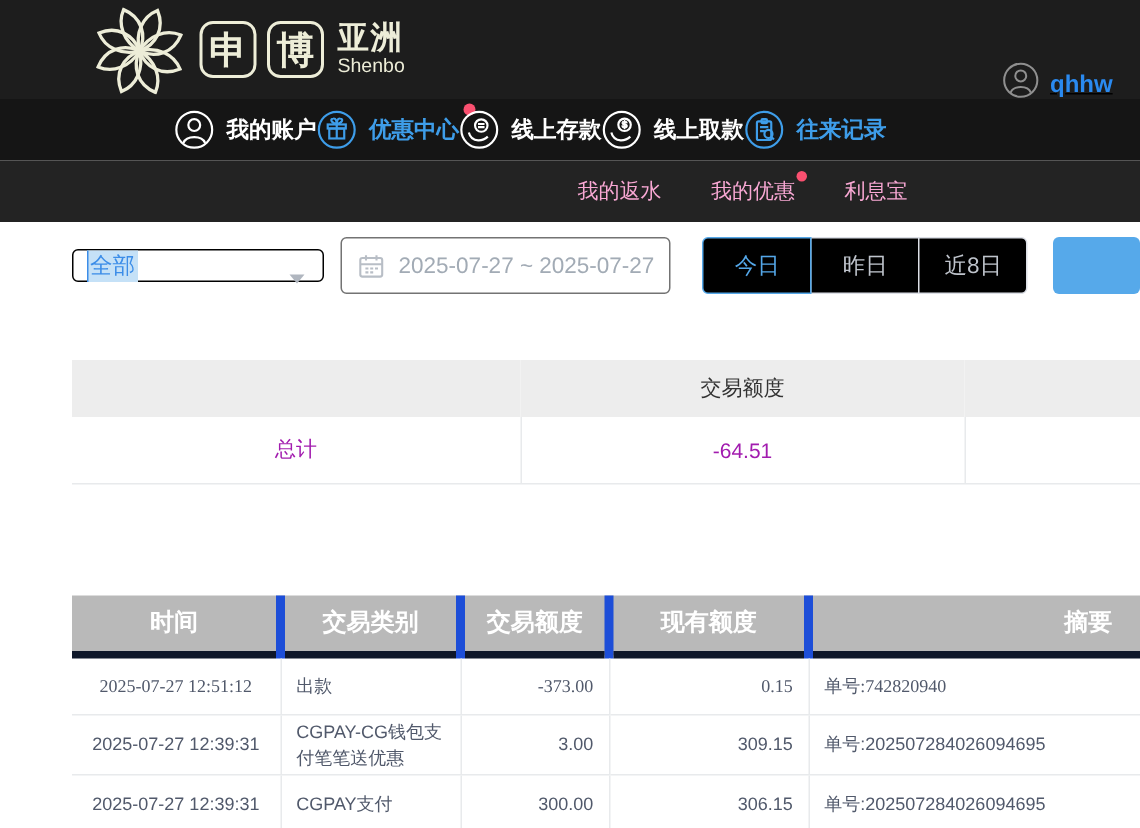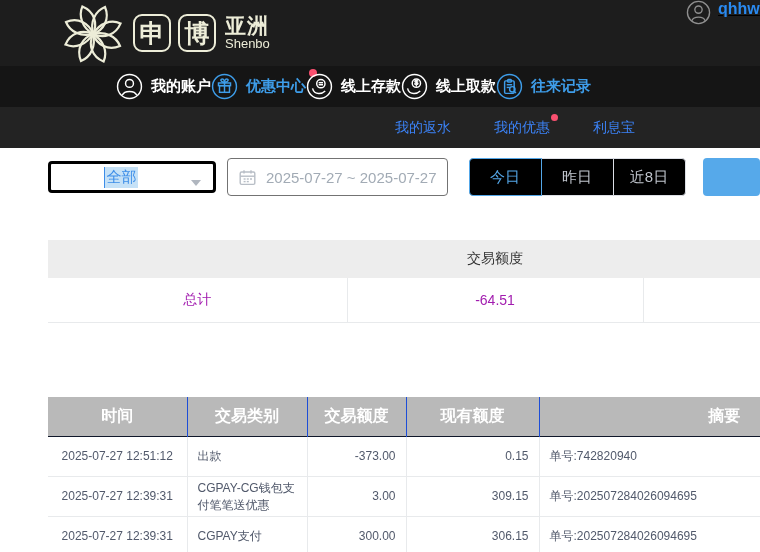--- a/index.html
+++ b/index.html
@@ -9,42 +9,42 @@
 
   
   .hdr { height:66px; background:#1d1d1d; position:relative; display:flex; align-items:center; }
   .logo-wrap { display:flex; align-items:center; margin-left:60px; gap:7px; }
   .logo-flower { color:#ededd8; }
   .logo-box { width:38px; height:38px; border:2px solid #ededd8; border-radius:9px; color:#ededd8;
               display:flex; align-items:center; justify-content:center; font-size:25px; font-weight:bold; }
   .logo-cn { display:flex; flex-direction:column; justify-content:center; margin-left:2px; }
   .logo-region { color:#ededd8; font-size:21px; font-weight:bold; line-height:21px; letter-spacing:1px; }
   .logo-en { color:#ededd8; font-size:13px; line-height:15px; }
-  .hdr-user { position:absolute; left:686px; top:0; height:66px; display:flex; align-items:flex-start; gap:7px; white-space:nowrap;text-decoration:underline; }
+  .hdr-user { position:absolute; left:668px; top:0; height:66px; display:flex; align-items:flex-end; gap:7px; white-space:nowrap;text-decoration:underline; }
   .hdr-user .uname { color:#2a8af0; font-size:16px; font-weight:bold; }
   .avatar-svg { color:#8f8f8f; }
 
   
   .nav { height:41px; background:#151515; display:flex; align-items:center; padding-left:116px; }
   .nav-item { display:flex; align-items:center; gap:8px; color:#ffffff; font-size:15px; font-weight:bold;
               white-space:nowrap; cursor:pointer; position:relative; flex:0 0 auto; }
   .nav-item--active { color:#3e9de9; }
   .nav-ico { display:block; }
   .nav-dot { position:absolute; top:-4px; right:-11px; width:8px; height:8px; border-radius:50%; background:#fa5070; }
 
   
   .subnav { height:41px; background:#232323; display:flex; align-items:center; padding-left:385px; gap:33px; }
-  .subnav-item { color:#3b82f6; font-size:14px; white-space:nowrap; cursor:pointer; position:relative;margin-left:10px; }
+  .subnav-item { color:#f9a8d4; font-size:14px; white-space:nowrap; cursor:pointer; position:relative; }
   .subnav-dot { position:absolute; top:-5px; right:-8px; width:7px; height:7px; border-radius:50%; background:#fa5070; }
 
   
   .content { padding:10px 0 0 48px; }
   .filter-row { display:flex; align-items:center; }
-  .sel-box { width:199px; height:32px; border:3px solid #000000; border-radius:4px; background:#fff;
-             position:relative; display:flex; align-items:center; padding:0 30px 0 9px; cursor:pointer;justify-content:center; }
+  .sel-box { width:199px; height:22px; border:1px solid #000000; border-radius:4px; background:#fff;
+             position:relative; display:flex; align-items:center; padding:0 30px 0 9px; cursor:pointer; }
   .sel-val { font-size:15px; color:#3c8de8; background:#c5e1f7; border-left:1.5px solid #3c8de8; padding:1px 2px 1px 1px; }
   .sel-caret { position:absolute; right:12px; top:16px; width:0; height:0;
                border-left:5px solid transparent; border-right:5px solid transparent; border-top:6px solid #b0b6bf; }
   .date-box { margin-left:11px; width:238px; height:38px; border:1px solid #737373; border-radius:4px; background:#fff;
               display:flex; align-items:center; gap:9px; padding:0 10px; cursor:pointer; }
   .date-text { font-size:15px; color:#a2abb5; white-space:nowrap; }
   .cal-svg { color:#b8bec6; flex:0 0 auto; }
   .btn-group { display:flex; margin-left:21px; }
   .qbtn { width:73px; height:38px; background:#000000; border:1px solid #dcdfe6; color:#bfc4cc; font-size:15px;
           display:flex; align-items:center; justify-content:center; margin-left:-1px; cursor:pointer; white-space:nowrap; }
@@ -59,29 +59,29 @@
   .sum-table thead td { height:38px; background:#ededed; color:#333; font-size:14px; text-align:center; }
   .sum-table tbody td { height:44px; background:#fff; color:#a21caf; font-size:14px; text-align:center;
                         border-bottom:1px solid #e8eaec; }
   .sum-table tbody td + td { border-left:1px solid #e8eaec; }
 
   
   .tx-table { margin-top:74px; width:861px; border-collapse:collapse; table-layout:fixed; }
   .tx-table col.t1{width:139px;} .tx-table col.t2{width:120px;} .tx-table col.t3{width:99px;}
   .tx-table col.t4{width:133px;} .tx-table col.t5{width:370px;}
   .tx-table th { height:40px; background:#b9b9b9; color:#fff; font-size:16px; font-weight:bold; text-align:center; }
-  .tx-table th + th { border-left:1px solid #1d4ed8; }
+  .tx-table th + th { border-left:6px solid #1d4ed8; }
   .tx-table td { height:40px; background:#fff; color:#51596b; font-size:12px; border-bottom:1px solid #e8eaec;
                  line-height:1.35; }
   .tx-table td + td { border-left:1px solid #e8eaec; }
   .tx-table td.c-time { text-align:center; }
   .tx-table td.c-type { text-align:left; padding:3px 10px; }
   .tx-table td.c-amt, .tx-table td.c-bal { text-align:right; padding-right:10px; }
   .tx-table td.c-memo { text-align:left; padding-left:10px; }
-  .tx-table tbody tr:first-child td { border-top:1px solid #0f172a; }
+  .tx-table tbody tr:first-child td { border-top:5px solid #0f172a;font-family:Liberation Serif, serif; }
 </style>
 </head>
 <body>
 
 <div class="screen">
 
   <div class="hdr">
     <div class="logo-wrap">
       <svg class="logo-flower" width="66" height="60" viewBox="0 0 66 60" fill="none" stroke="currentColor" stroke-width="2.2">
         <g transform="translate(33,31)">

